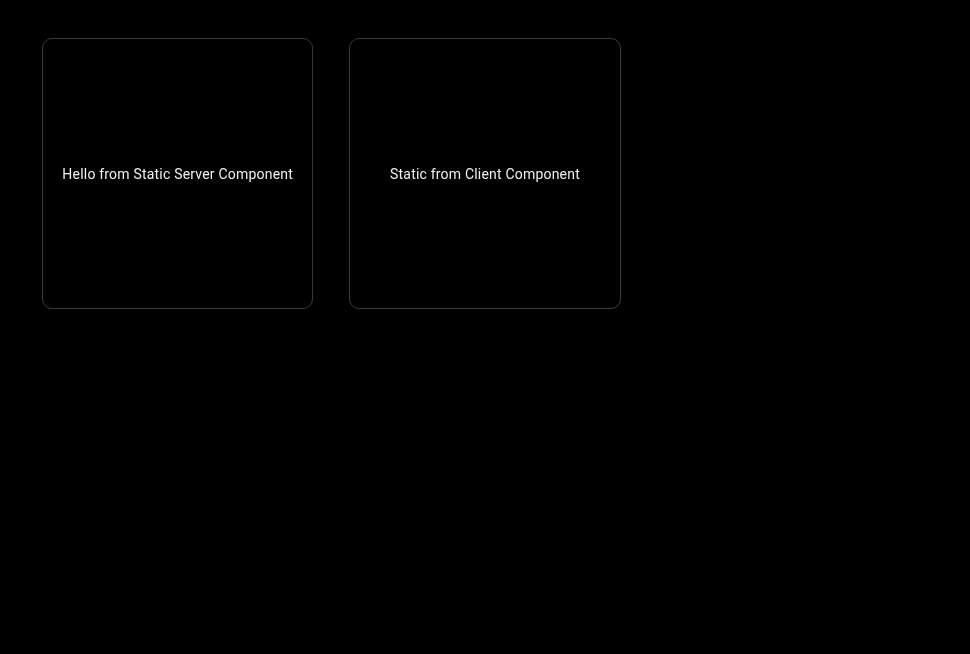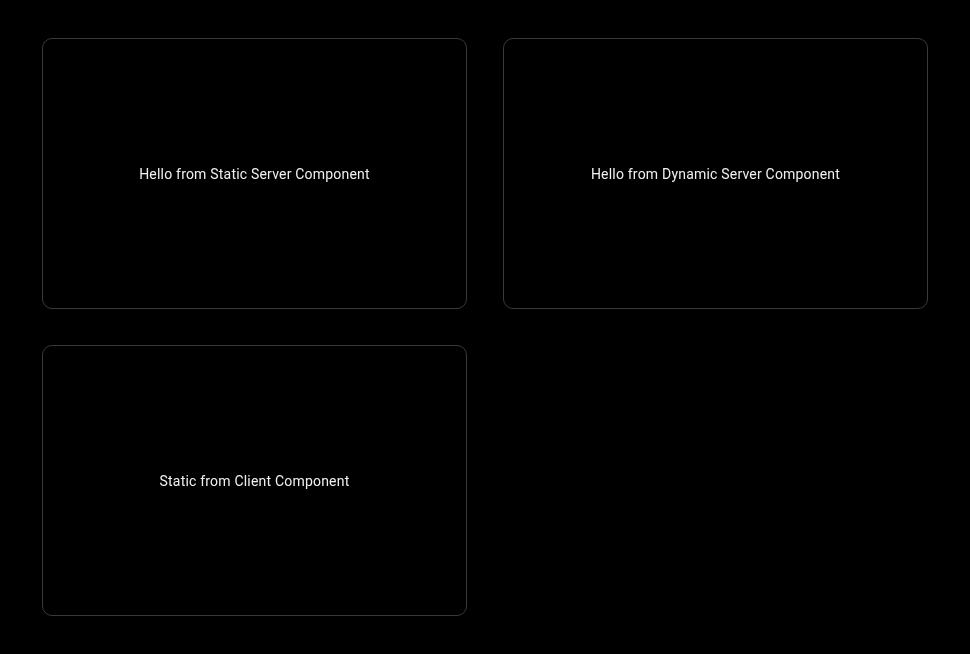--- a/index.html
+++ b/index.html
@@ -11,21 +11,21 @@
     body {
       background-color: #000000;
       width: 970px;
       height: 654px;
       font-family: -apple-system, BlinkMacSystemFont, "Segoe UI", Roboto, Helvetica, Arial, sans-serif;
       overflow: hidden;
     }
     
     .grid-container {
       display: grid;
-      grid-template-columns: 1fr 1fr;
+      grid-template-columns: 1fr 1fr 1fr;
       grid-template-rows: 1fr 1fr;
       gap: 36px;
       padding: 38px 42px;
       height: 100%;
     }
     
     .card {
       border: 1px solid #3a3a3a;
       border-radius: 10px;
       display: flex;
@@ -44,22 +44,19 @@
   </style>
 </head>
 <body>
 
 <div class="grid-container">
 
   <div class="card">
     <span class="card-text">Hello from Static Server Component</span>
   </div>
 
-  <div class="card">
-    <span class="card-text">Hello from Dynamic Server Component</span>
-  </div>
 
 
   <div class="card">
     <span class="card-text">Static from Client Component</span>
   </div>
 
 </div>
 
 </body></html>

